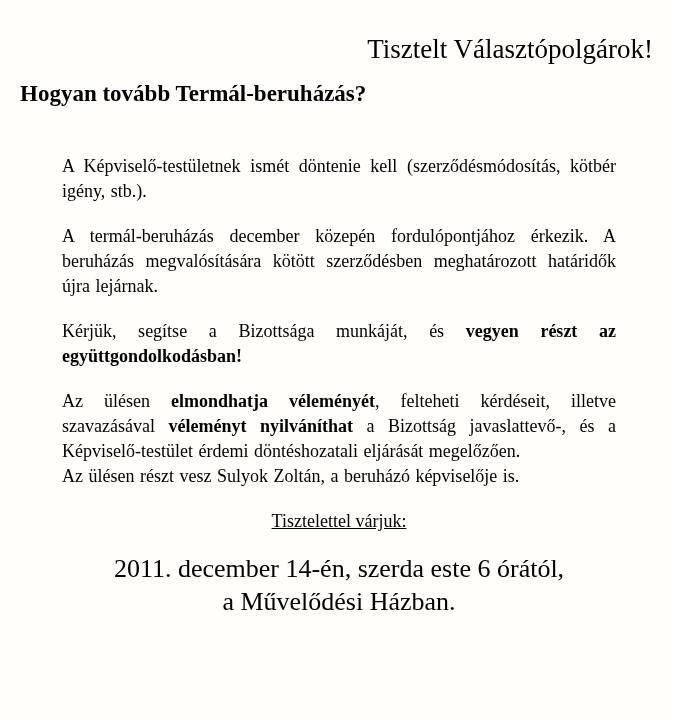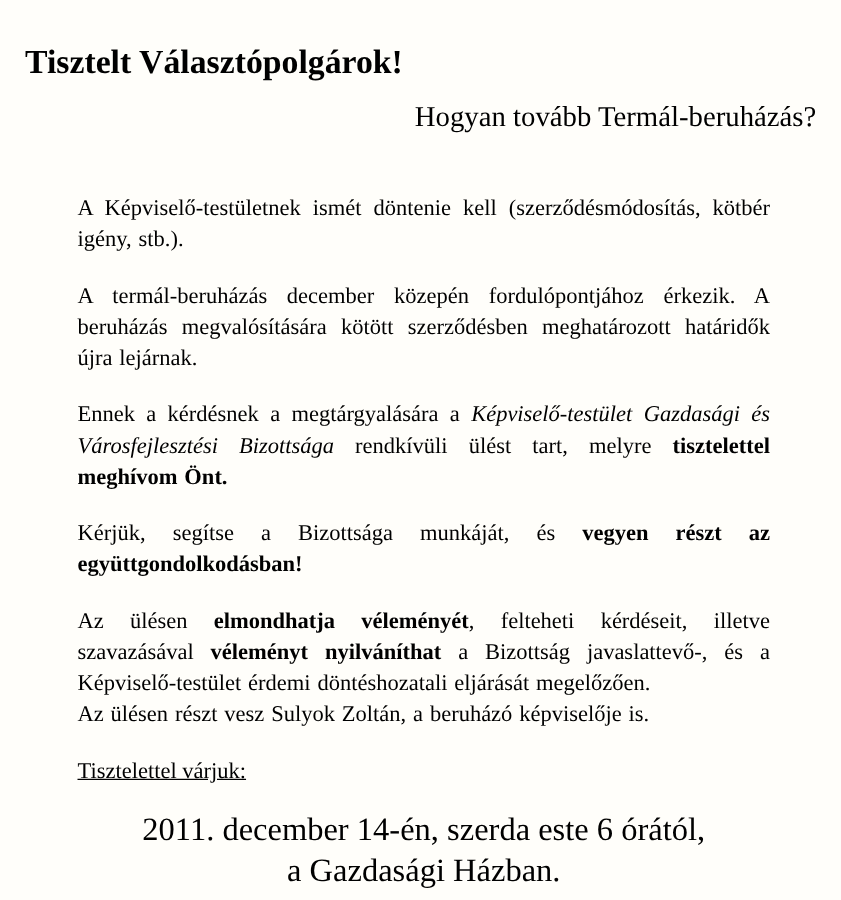--- a/index.html
+++ b/index.html
@@ -14,46 +14,47 @@
     overflow: hidden;
   }
   .document {
     width: 673px;
     height: 720px;
     overflow: hidden;
     box-sizing: border-box;
   }
   .title {
     margin: 32px 20px 0 20px;
-    text-align: left;
+    text-align: right;
     font-size: 27px;
-    font-weight: bold;
+    font-weight: normal;
     line-height: 34px;
   }
   .subtitle {
     margin: 13px 20px 0 20px;
-    text-align: right;
+    text-align: left;
     font-size: 23px;
-    font-weight: normal;
+    font-weight: bold;
     line-height: 29px;
   }
   .body-text {
     margin: 46px 57px 0 62px;
   }
   .para {
     margin: 0 0 20px 0;
     font-size: 18px;
     line-height: 25px;
     text-align: justify;
     word-spacing: 1px;
   }
   .run-bold   { font-weight: bold; }
   .run-italic { font-style: italic; }
   .salutation {
     margin: 12px 0 0 0;
+    text-align: center;
     font-size: 18px;
     line-height: 25px;
     text-decoration: underline;
   }
   .event {
     margin: 18px 0 0 0;
     text-align: center;
     font-weight: normal;
     font-size: 26px;
     line-height: 33px;
@@ -67,27 +68,26 @@
   <h1 class="title">Tisztelt Választópolgárok!</h1>
 
   <h2 class="subtitle">Hogyan tovább Termál-beruházás?</h2>
 
   <div class="body-text">
 
     <p class="para"><span class="run-normal">A Képviselő-testületnek ismét döntenie kell (szerződésmódosítás, kötbér igény, stb.).</span></p>
 
     <p class="para"><span class="run-normal">A termál-beruházás december közepén fordulópontjához érkezik. A beruházás megvalósítására kötött szerződésben meghatározott határidők újra lejárnak.</span></p>
 
-    <p class="para"><span class="run-normal">Ennek a kérdésnek a megtárgyalására a </span><span class="run-italic">Képviselő-testület Gazdasági és Városfejlesztési Bizottsága</span><span class="run-normal"> rendkívüli ülést tart, melyre </span><span class="run-bold">tisztelettel meghívom Önt.</span></p>
 
     <p class="para"><span class="run-normal">Kérjük, segítse a Bizottsága munkáját, és </span><span class="run-bold">vegyen részt az együttgondolkodásban!</span></p>
 
     <p class="para"><span class="run-normal">Az ülésen </span><span class="run-bold">elmondhatja véleményét</span><span class="run-normal">, felteheti kérdéseit, illetve szavazásával </span><span class="run-bold">véleményt nyilváníthat</span><span class="run-normal"> a Bizottság javaslattevő-, és a Képviselő-testület érdemi döntéshozatali eljárását megelőzően.</span><br><span class="run-normal">Az ülésen részt vesz Sulyok Zoltán, a beruházó képviselője is.</span></p>
 
     <p class="salutation">Tisztelettel várjuk:</p>
 
     <div class="event">
       <div>2011. december 14-én, szerda este 6 órától,</div>
-      <div>a Gazdasági Házban.</div>
+      <div>a Művelődési Házban.</div>
     </div>
 
   </div>
 </div>
 
 </body></html>

